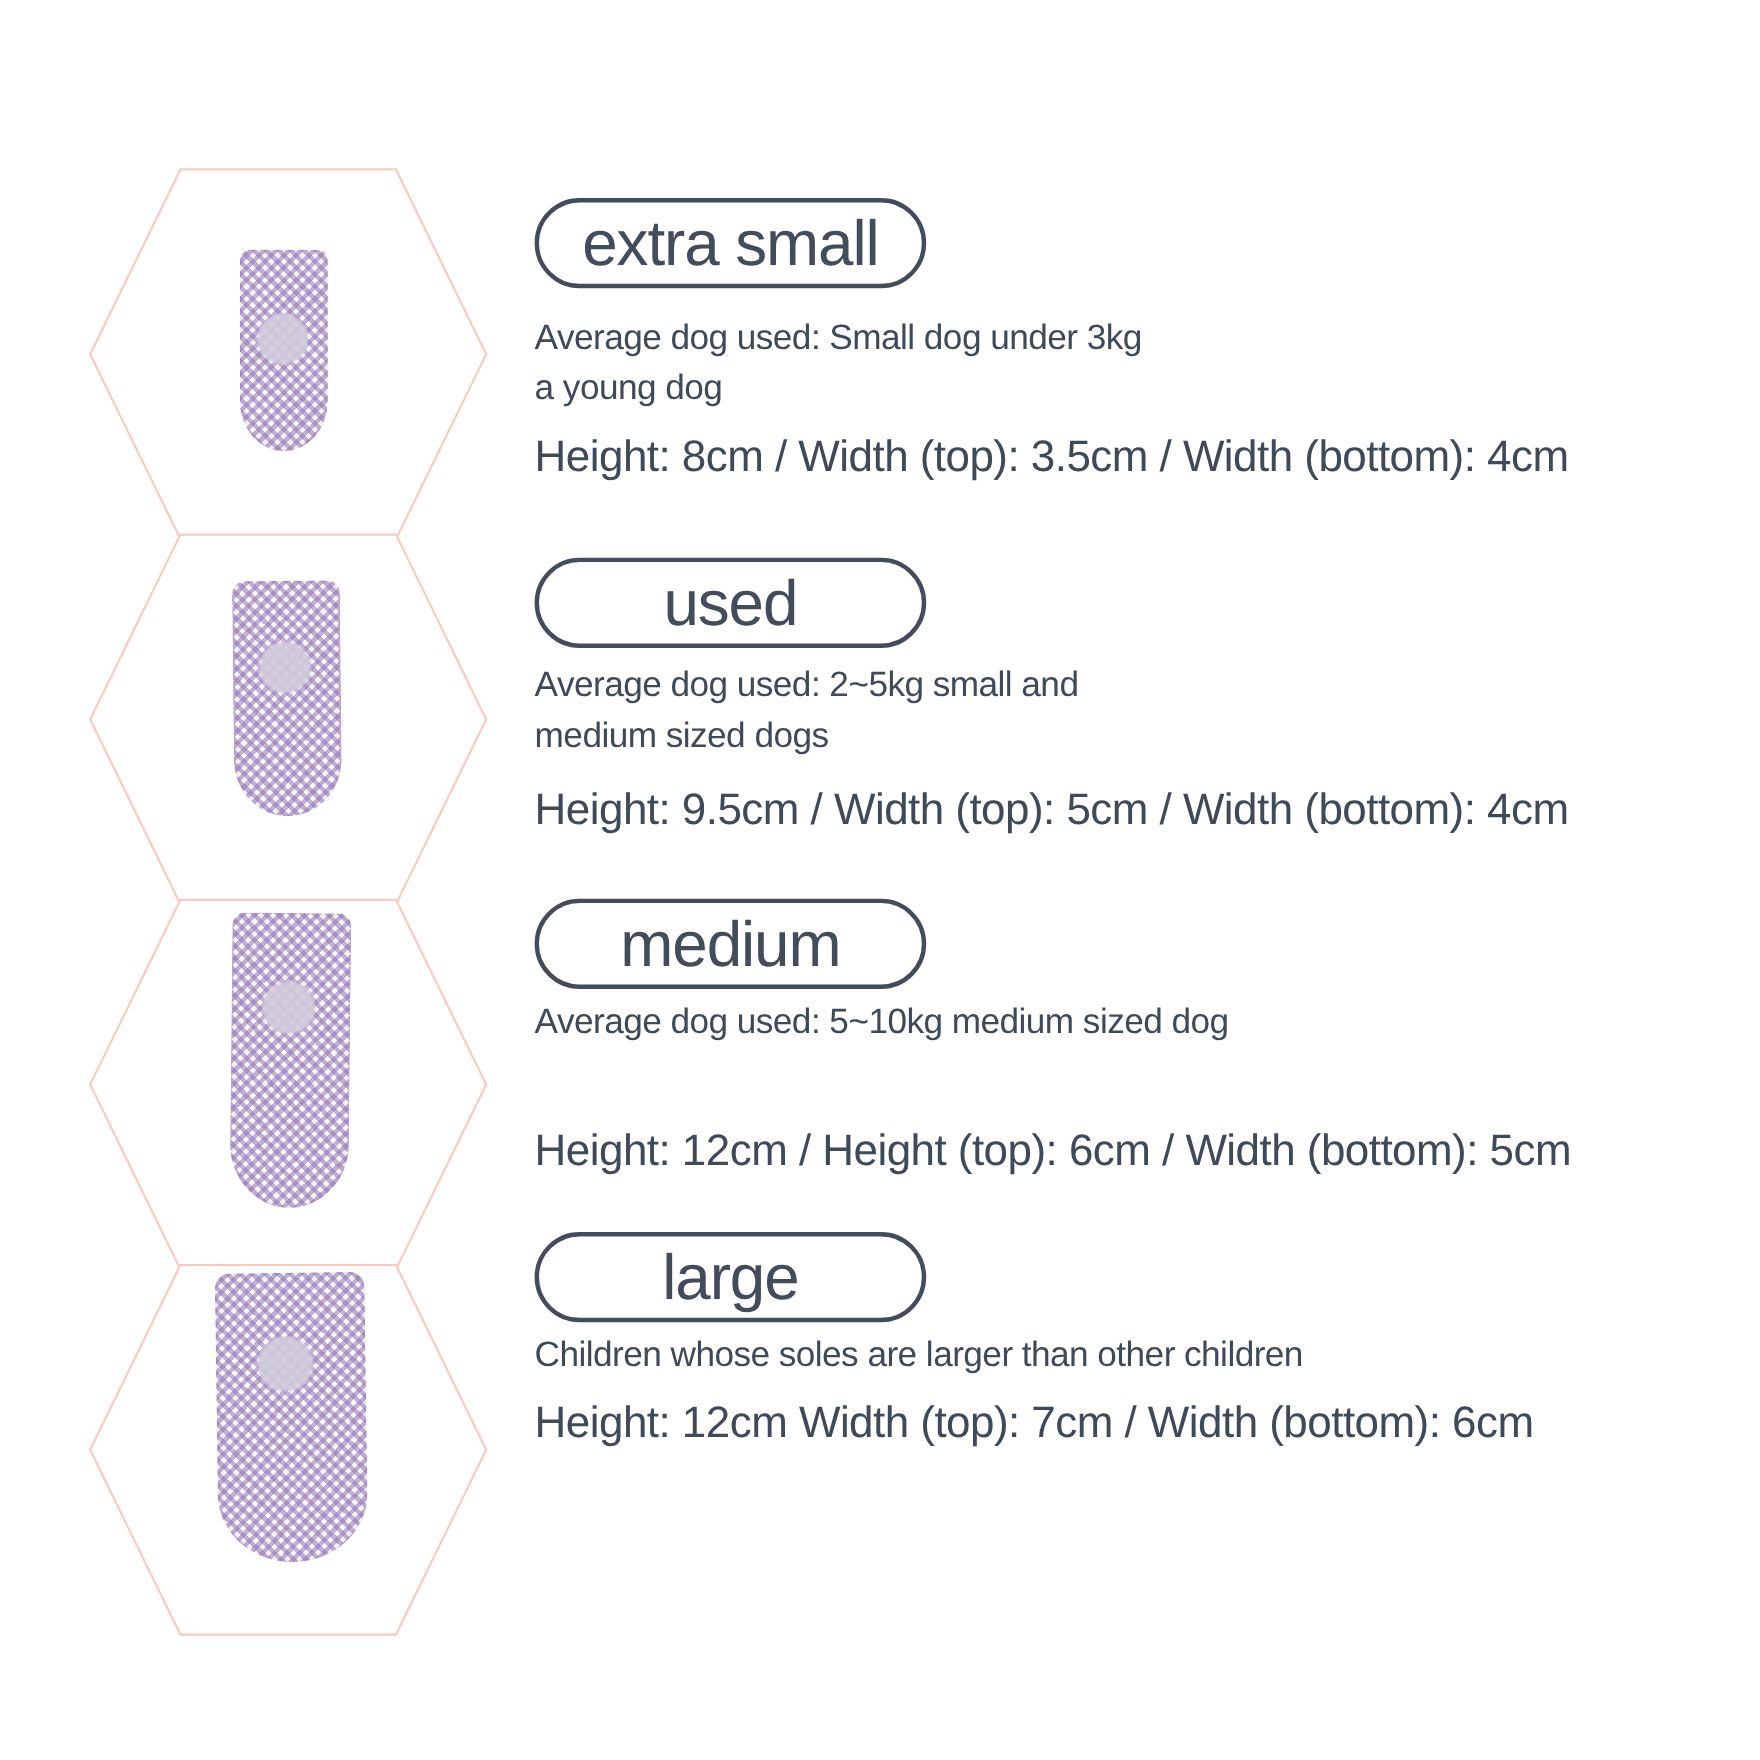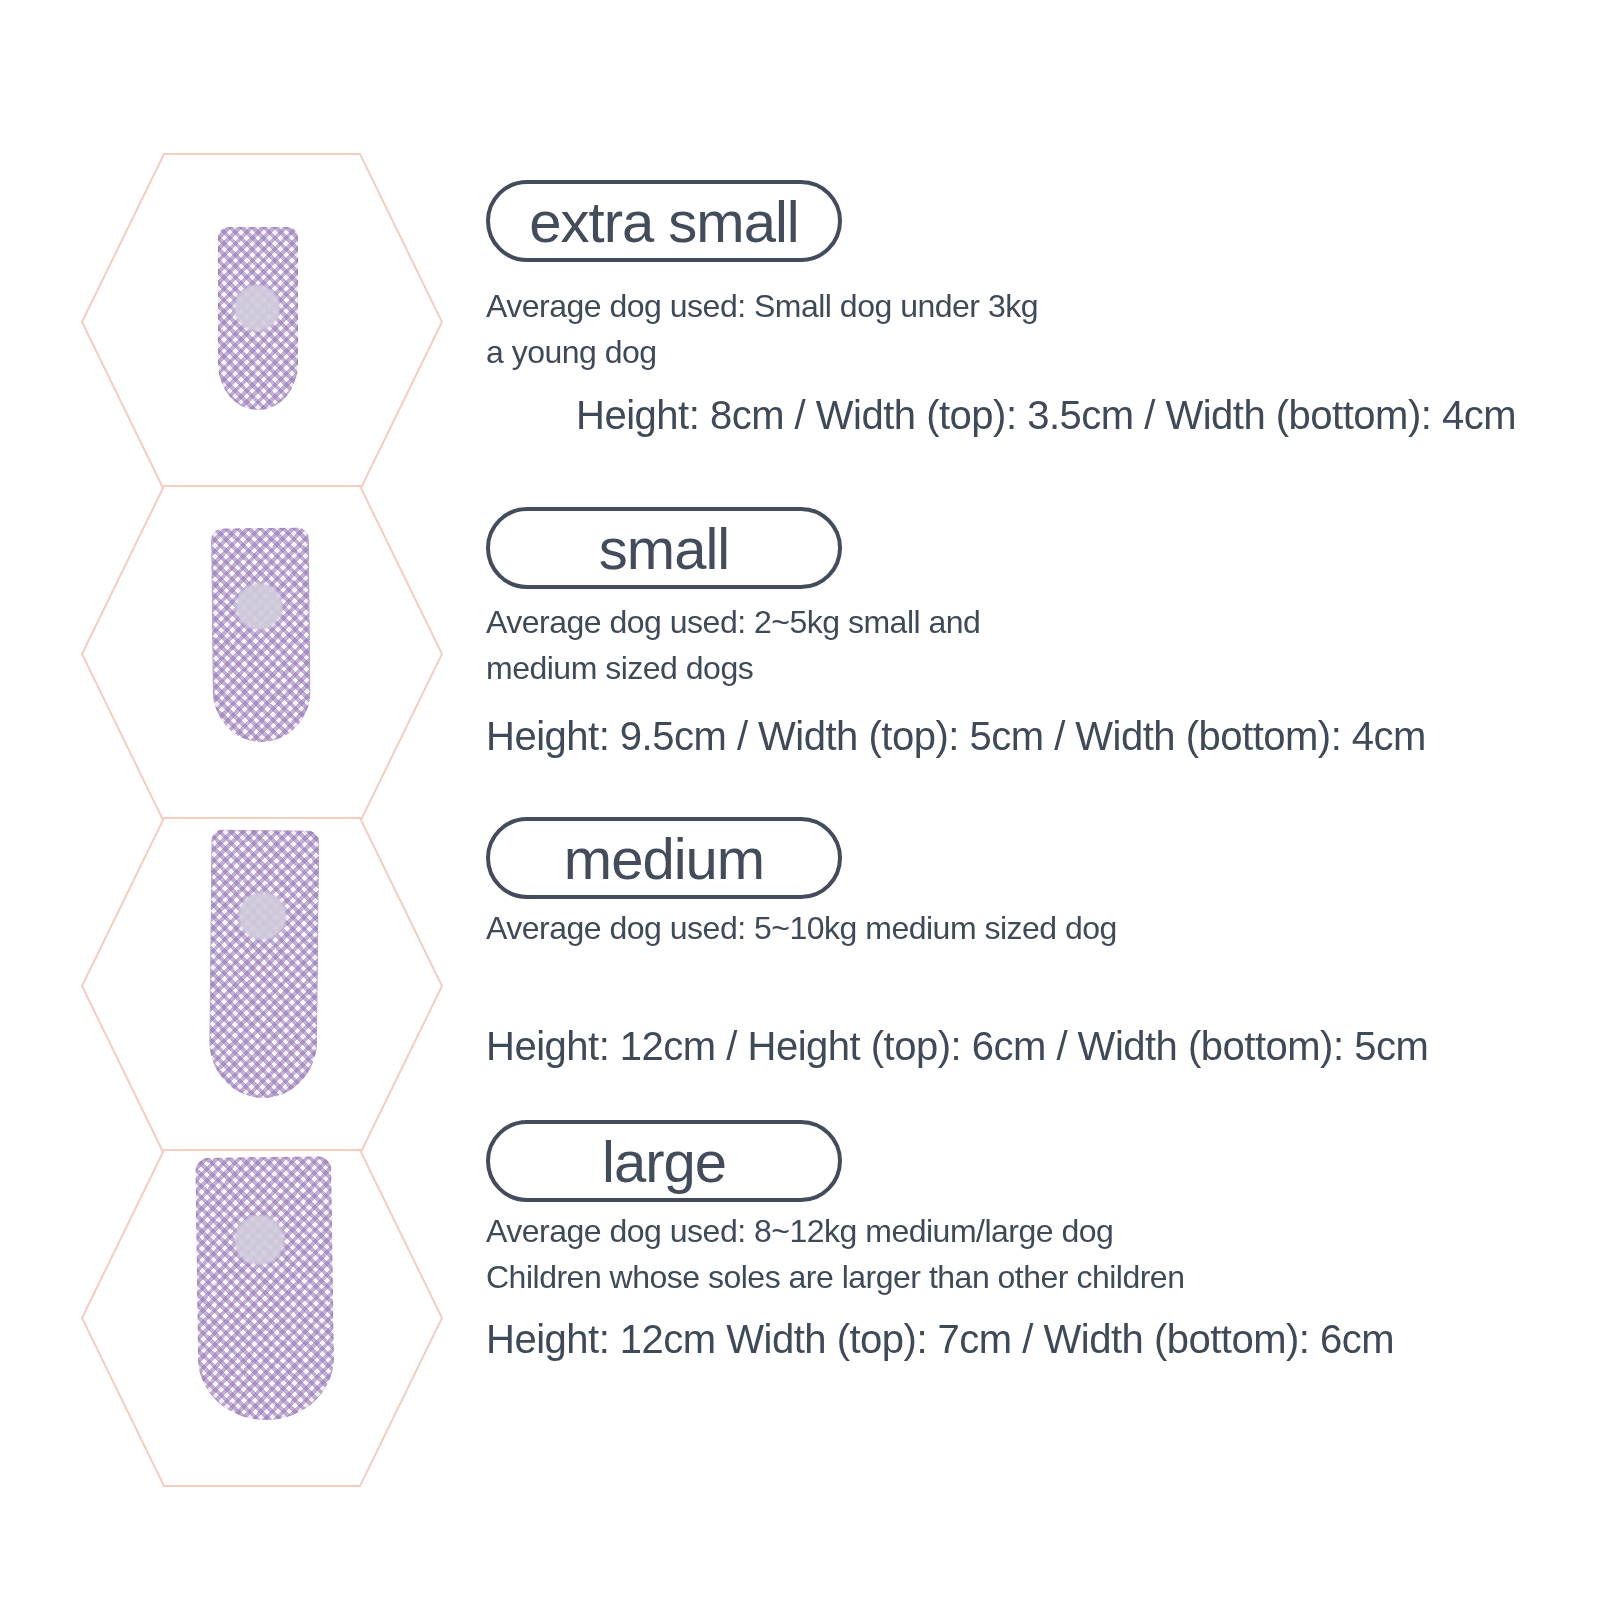--- a/index.html
+++ b/index.html
@@ -60,21 +60,21 @@
   .dims{
     color:#3f4a59;
     font-size:40px;
     line-height:46px;
     letter-spacing:-0.5px;
     white-space:nowrap;
   }
   
   #block-xs{top:180px;}
   #block-xs .desc{margin-top:21px;}
-  #block-xs .dims{margin-top:17px;text-align:right;}
+  #block-xs .dims{margin-top:17px;}
   #block-s{top:507px;}
   #block-s .desc{margin-top:10px;}
   #block-s .dims{margin-top:22px;}
   #block-m{top:817px;}
   #block-m .desc{margin-top:6px;}
   #block-m .dims{margin-top:72px;}
   #block-l{top:1120px;}
   #block-l .desc{margin-top:6px;}
   #block-l .dims{margin-top:16px;}
 </style>
@@ -109,21 +109,21 @@
     </div>
     <div class="desc">
       <div>Average dog used: Small dog under 3kg</div>
       <div>a young dog</div>
     </div>
     <div class="dims">Height: 8cm / Width (top): 3.5cm / Width (bottom): 4cm</div>
   </div>
 
   <div class="size-block" id="block-s">
     <div class="pill">
-      <span>small</span>
+      <span>used</span>
     </div>
     <div class="desc">
       <div>Average dog used: 2~5kg small and</div>
       <div>medium sized dogs</div>
     </div>
     <div class="dims">Height: 9.5cm / Width (top): 5cm / Width (bottom): 4cm</div>
   </div>
 
   <div class="size-block" id="block-m">
     <div class="pill">
@@ -133,19 +133,18 @@
       <div>Average dog used: 5~10kg medium sized dog</div>
     </div>
     <div class="dims">Height: 12cm / Height (top): 6cm / Width (bottom): 5cm</div>
   </div>
 
   <div class="size-block" id="block-l">
     <div class="pill">
       <span>large</span>
     </div>
     <div class="desc">
-      <div>Average dog used: 8~12kg medium/large dog</div>
       <div>Children whose soles are larger than other children</div>
     </div>
     <div class="dims">Height: 12cm Width (top): 7cm / Width (bottom): 6cm</div>
   </div>
 
 </div>
 
 </body></html>

